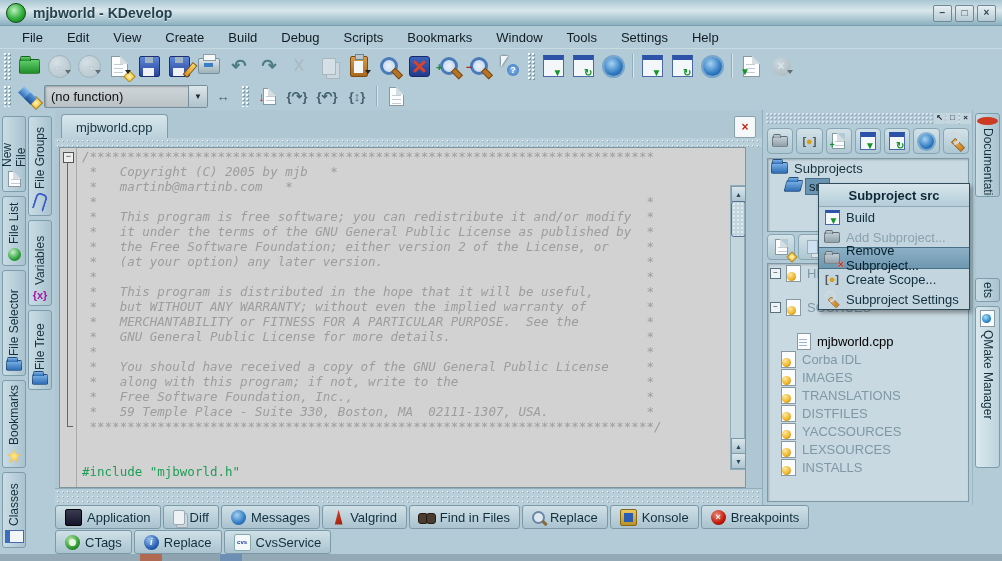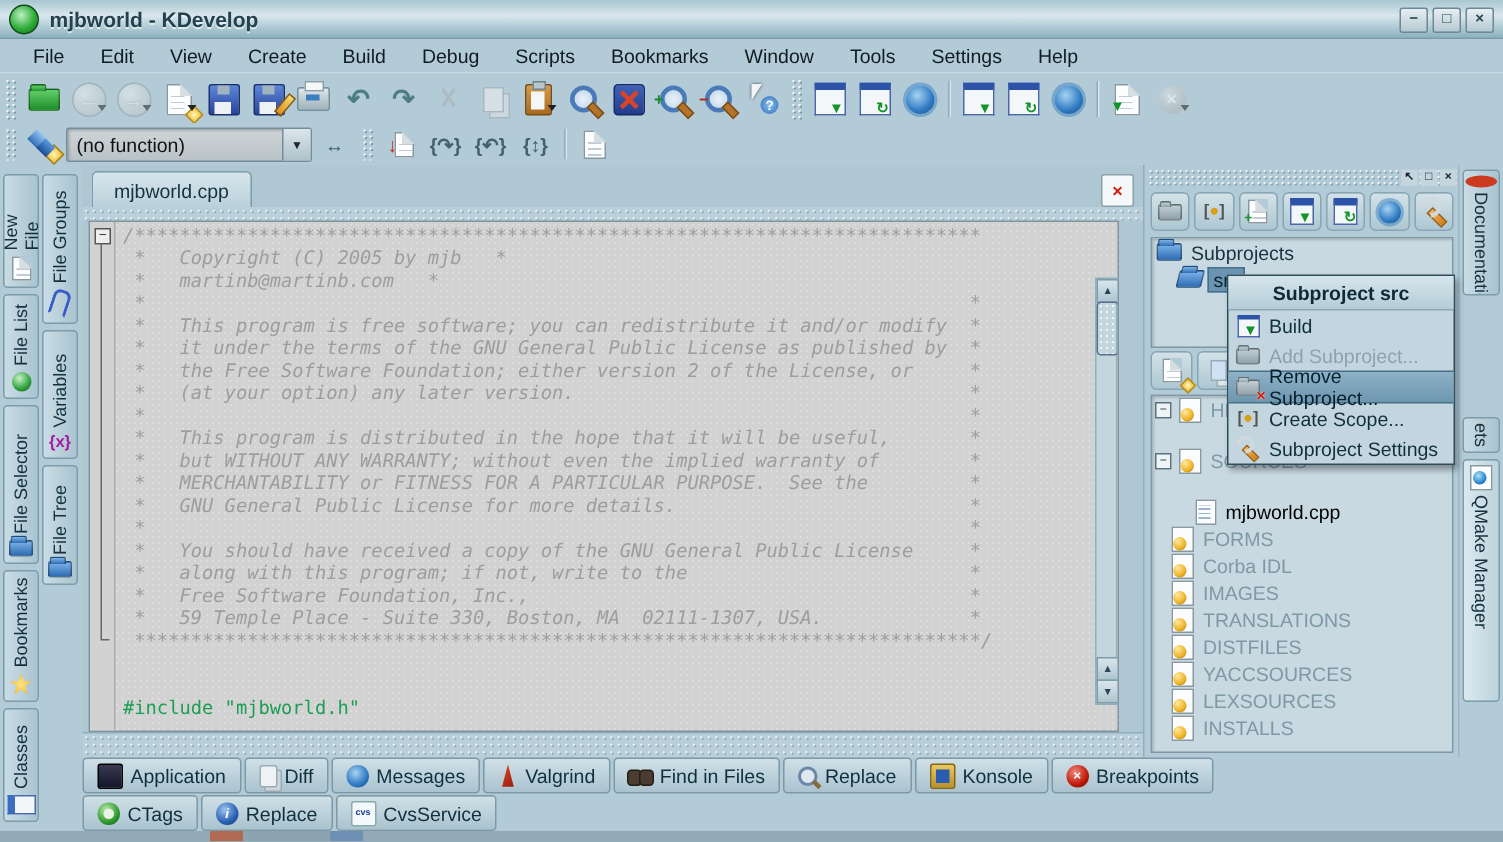--- a/index.html
+++ b/index.html
@@ -529,25 +529,20 @@
       </div>
       <div class="trow active" style="margin-top:16px;">
         <span class="indent"></span>
           <span class="indent" style="width:12px;"></span>
         <span class="docpage"></span>
           <span class="lbl">mjbworld.cpp</span>
       </div>
       <div class="trow dim">
         <span class="indent" style="width:10px;"></span>
           <span class="ballpage"></span>
-          <span class="lbl">FORMS</span>
-      </div>
-      <div class="trow dim">
-        <span class="indent" style="width:10px;"></span>
-          <span class="ballpage"></span>
           <span class="lbl">Corba IDL</span>
       </div>
       <div class="trow dim">
         <span class="indent" style="width:10px;"></span>
           <span class="ballpage"></span>
           <span class="lbl">IMAGES</span>
       </div>
       <div class="trow dim">
         <span class="indent" style="width:10px;"></span>
           <span class="ballpage"></span>

